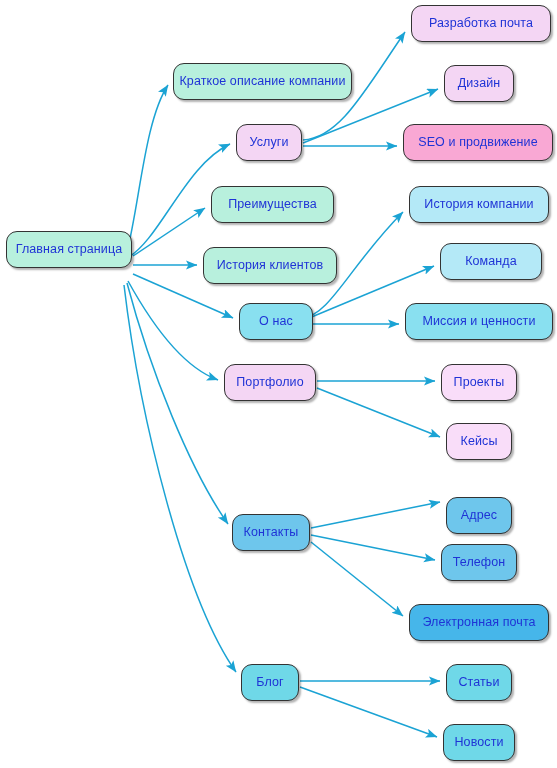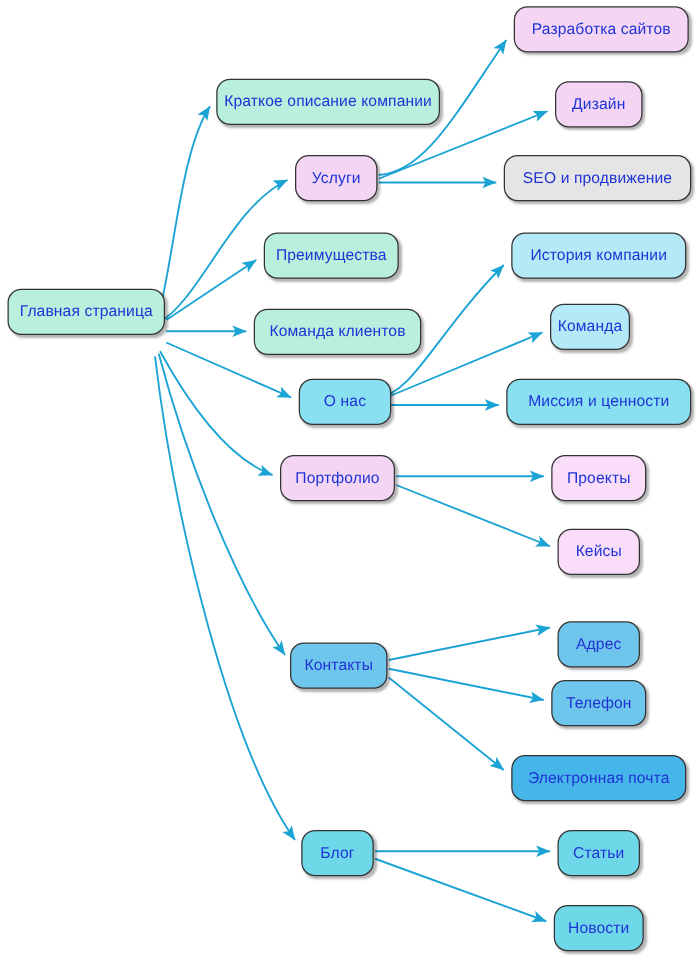--- a/index.html
+++ b/index.html
@@ -64,41 +64,41 @@
       <div class="node" style="left: 6px; top: 231px; width: 126px; height: 37px; background: rgb(184, 240, 221); color: rgb(31, 51, 214); border-color: rgb(51, 51, 51);">
         <span class="node-label">Главная страница</span>
       </div>
       <div class="node" style="left: 173px; top: 63px; width: 179px; height: 37px; background: rgb(184, 240, 221); color: rgb(31, 51, 214); border-color: rgb(51, 51, 51);">
         <span class="node-label">Краткое описание компании</span>
       </div>
       <div class="node" style="left: 236px; top: 124px; width: 66px; height: 37px; background: rgb(244, 214, 244); color: rgb(31, 51, 214); border-color: rgb(51, 51, 51);">
         <span class="node-label">Услуги</span>
       </div>
       <div class="node" style="left: 411px; top: 5px; width: 140px; height: 37px; background: rgb(244, 214, 244); color: rgb(31, 51, 214); border-color: rgb(51, 51, 51);">
-        <span class="node-label">Разработка сайтов</span>
+        <span class="node-label">Разработка почта</span>
       </div>
       <div class="node" style="left: 444px; top: 65px; width: 70px; height: 37px; background: rgb(244, 214, 244); color: rgb(31, 51, 214); border-color: rgb(51, 51, 51);">
         <span class="node-label">Дизайн</span>
       </div>
-      <div class="node" style="left: 403px; top: 124px; width: 150px; height: 37px; background: #e5e5e5; color: rgb(31, 51, 214); border-color: rgb(51, 51, 51);">
+      <div class="node" style="left: 403px; top: 124px; width: 150px; height: 37px; background: #f9a8d4; color: rgb(31, 51, 214); border-color: rgb(51, 51, 51);">
         <span class="node-label">SEO и продвижение</span>
       </div>
-      <div class="node" style="left: 211px; top: 186px; width: 108px; height: 37px; background: rgb(184, 240, 221); color: rgb(31, 51, 214); border-color: rgb(51, 51, 51);">
+      <div class="node" style="left: 211px; top: 186px; width: 123px; height: 37px; background: rgb(184, 240, 221); color: rgb(31, 51, 214); border-color: rgb(51, 51, 51);">
         <span class="node-label">Преимущества</span>
       </div>
       <div class="node" style="left: 203px; top: 247px; width: 134px; height: 37px; background: rgb(184, 240, 221); color: rgb(31, 51, 214); border-color: rgb(51, 51, 51);">
-        <span class="node-label">Команда клиентов</span>
+        <span class="node-label">История клиентов</span>
       </div>
       <div class="node" style="left: 239px; top: 303px; width: 74px; height: 37px; background: rgb(137, 224, 240); color: rgb(31, 51, 214); border-color: rgb(51, 51, 51);">
         <span class="node-label">О нас</span>
       </div>
       <div class="node" style="left: 409px; top: 186px; width: 140px; height: 37px; background: rgb(180, 233, 247); color: rgb(31, 51, 214); border-color: rgb(51, 51, 51);">
         <span class="node-label">История компании</span>
       </div>
-      <div class="node" style="left: 440px; top: 243px; width: 64px; height: 37px; background: rgb(180, 233, 247); color: rgb(31, 51, 214); border-color: rgb(51, 51, 51);">
+      <div class="node" style="left: 440px; top: 243px; width: 102px; height: 37px; background: rgb(180, 233, 247); color: rgb(31, 51, 214); border-color: rgb(51, 51, 51);">
         <span class="node-label">Команда</span>
       </div>
       <div class="node" style="left: 405px; top: 303px; width: 148px; height: 37px; background: rgb(137, 224, 240); color: rgb(31, 51, 214); border-color: rgb(51, 51, 51);">
         <span class="node-label">Миссия и ценности</span>
       </div>
       <div class="node" style="left: 224px; top: 364px; width: 92px; height: 37px; background: rgb(244, 214, 244); color: rgb(31, 51, 214); border-color: rgb(51, 51, 51); justify-content: center;">
         <span class="node-label">Портфолио</span>
       </div>
       <div class="node" style="left: 441px; top: 364px; width: 76px; height: 37px; background: rgb(249, 221, 249); color: rgb(31, 51, 214); border-color: rgb(51, 51, 51);">
         <span class="node-label">Проекты</span>

